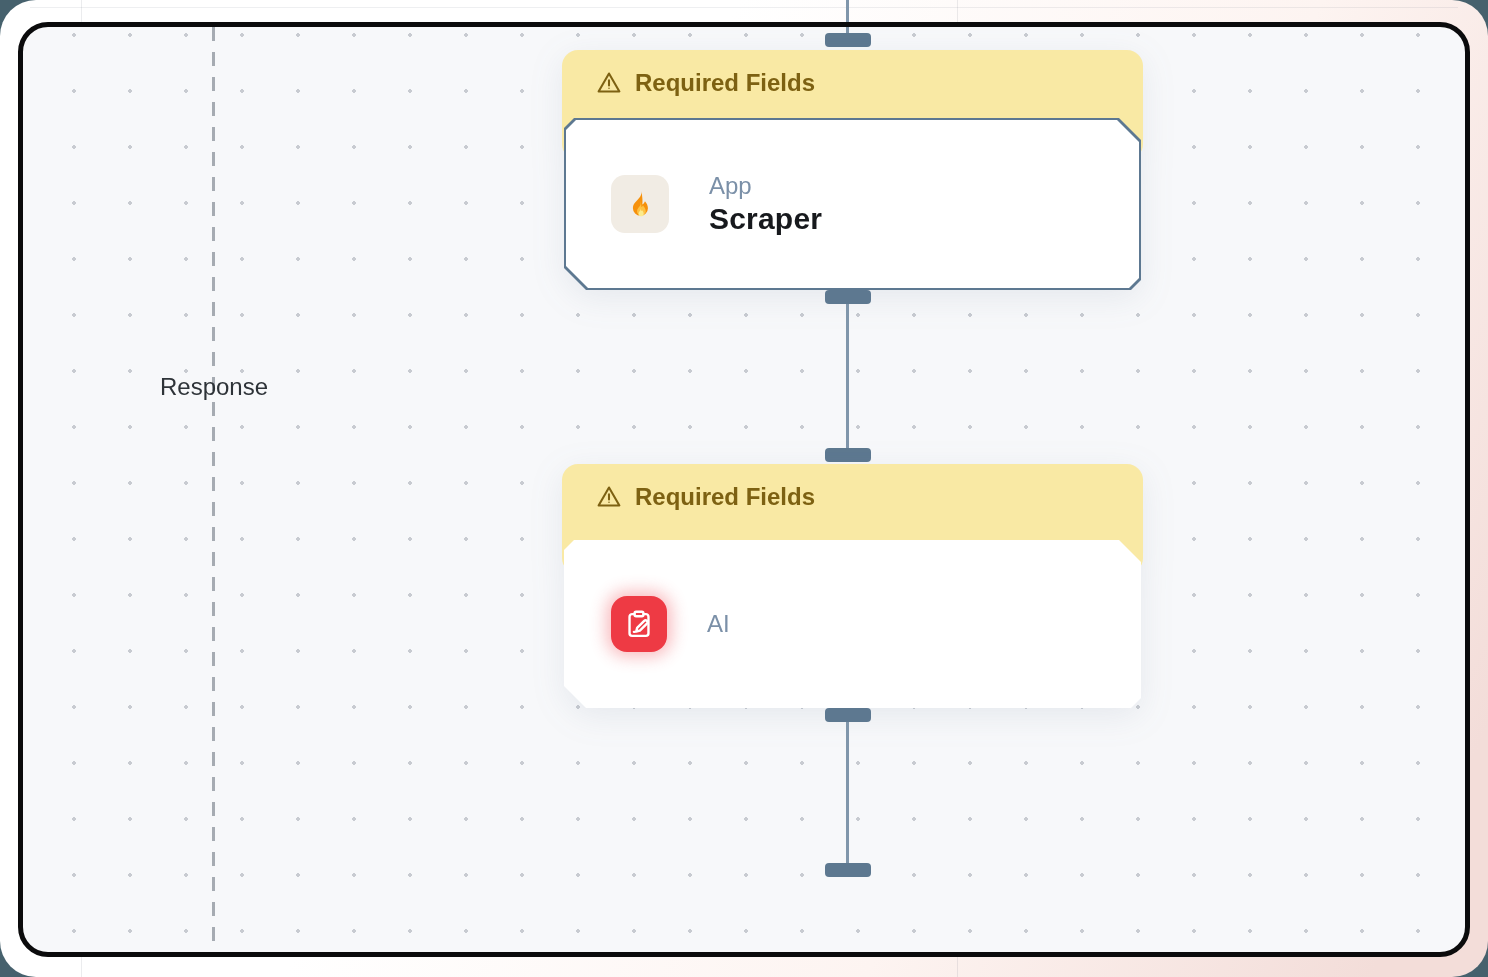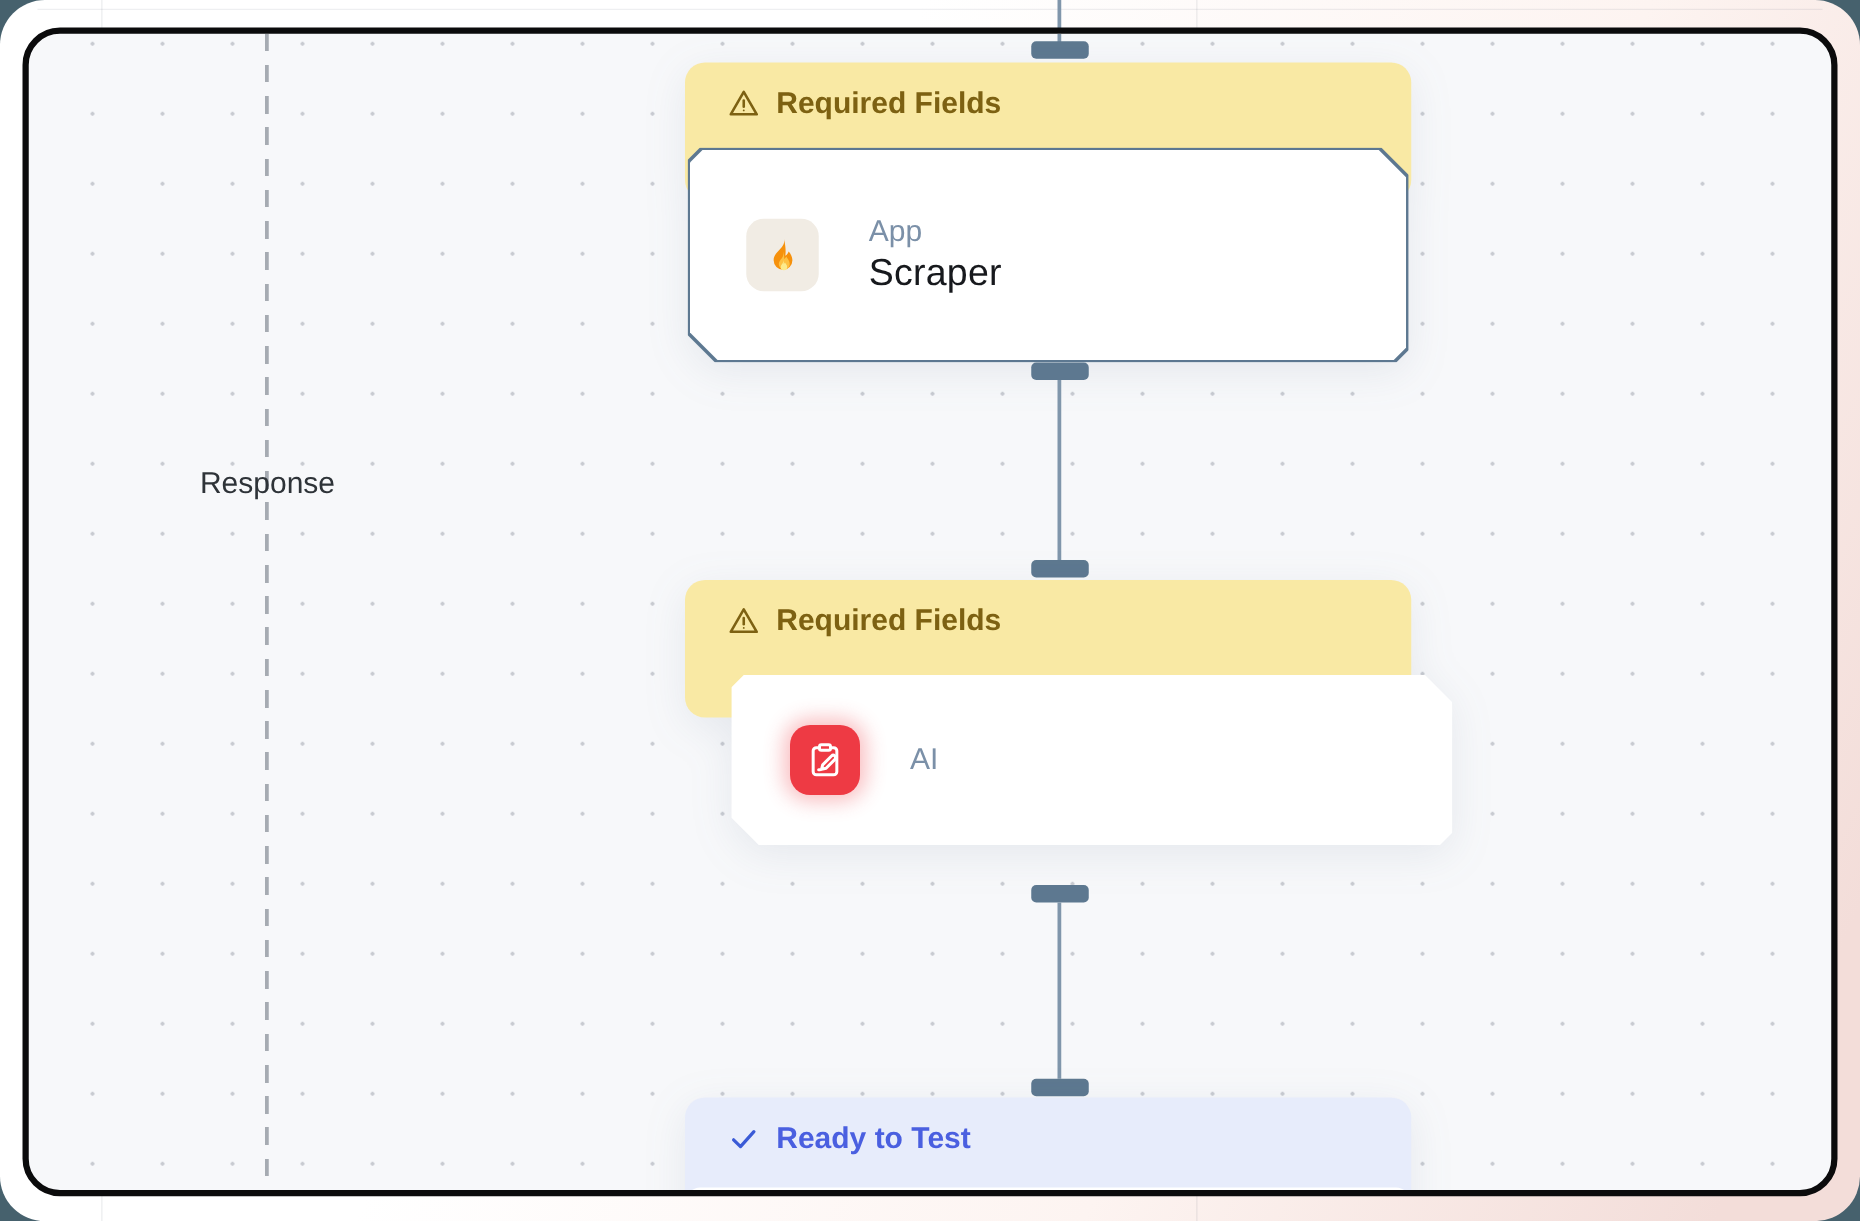--- a/index.html
+++ b/index.html
@@ -57,21 +57,21 @@
   .conn-line {
     position: absolute; left: 823px; width: 3px; background: #8096ab;
   }
   .conn-cap {
     position: absolute; left: 802px; width: 46px; height: 14px;
     background: #5d7890; border-radius: 4px;
   }
 
   
   .node {
-    position: absolute; left: 527px; width: 577px;
+    position: absolute; left: 541px; width: 577px;
     filter: drop-shadow(0 8px 16px rgba(80, 100, 130, 0.10));
   }
   .banner {
     position: absolute; left: -2px; right: -2px; top: 0; height: 110px;
     border-radius: 16px;
     display: flex; align-items: flex-start; gap: 13px;
     padding: 19px 0 0 34px;
     font-size: 24px; font-weight: 600;
   }
   .banner.warning { background: #f9e9a4; color: #7d6112; }
@@ -102,21 +102,21 @@
   }
   .app-icon.fire { background: #f1ece4; }
   .app-icon.ai   {
     width: 56px; height: 56px; border-radius: 16px;
     background: #ee3a44;
     box-shadow: 0 0 16px 5px rgba(238, 58, 68, 0.33);
   }
 
   .texts { display: flex; flex-direction: column; gap: 2px; }
   .category { font-size: 24px; color: #7b90a8; }
-  .title    { font-size: 30px; color: #17191d; font-weight: 400; letter-spacing: 0.2px; }
+  .title    { font-size: 30px; color: #17191d; font-weight: 700; letter-spacing: 0.2px; }
 
   .card-stub {
     position: absolute; top: 72px; left: 0; width: 577px; height: 16px;
     background: #ffffff; border-radius: 10px 10px 0 0;
   }
 </style>
 </head>
 <body>
 
 <div class="page">
@@ -166,42 +166,33 @@
 
   <div class="node" style="top:437px; height:245px;">
     <div class="banner warning">
       <svg class="b-icon" viewBox="0 0 24 24" fill="none" stroke="#7d6112" stroke-width="1.9" stroke-linejoin="round" stroke-linecap="round">
         <path d="M12 3.2 L21.6 19.8 H2.4 Z"></path>
         <line x1="12" y1="9.6" x2="12" y2="14.2"></line>
         <circle cx="12" cy="16.9" r="0.7" fill="#7d6112" stroke="none"></circle>
       </svg>
       <span>Required Fields</span>
     </div>
-    <div class="card-plain card-shape card" style="top:76px; height:136px;margin-left:35px;">
+    <div class="card-plain card-shape card" style="top:76px; height:168px;">
       <div class="app-icon ai">
         <svg width="32" height="32" viewBox="0 0 24 24" fill="none" stroke="#ffffff" stroke-width="1.8" stroke-linecap="round" stroke-linejoin="round">
           <path d="M8.5 4.6 H6.8 a1.9 1.9 0 0 0 -1.9 1.9 V19 a1.9 1.9 0 0 0 1.9 1.9 h10.4 a1.9 1.9 0 0 0 1.9 -1.9 V6.5 a1.9 1.9 0 0 0 -1.9 -1.9 H15.5"></path>
           <rect x="8.7" y="2.8" width="6.6" height="3.4" rx="1.1"></rect>
           <path d="M10.6 14.9 l5.3 -5.3 a1.45 1.45 0 0 1 2.05 2.05 l-5.3 5.3 -2.75 .7 z"></path>
           <line x1="8.2" y1="17.9" x2="8.9" y2="17.9"></line>
         </svg>
       </div>
       <div class="texts">
         <div class="category">AI</div>
       </div>
     </div>
   </div>
 
   <div class="conn-cap" style="top:681px;"></div>
   <div class="conn-line" style="top:695px; height:141px;"></div>
   <div class="conn-cap" style="top:836px;"></div>
 
-  <div class="node" style="top:851px; height:90px;">
-    <div class="banner ready">
-      <svg class="b-icon" viewBox="0 0 24 24" fill="none" stroke="#3b5bd6" stroke-width="2.4" stroke-linecap="round" stroke-linejoin="round">
-        <path d="M4.5 12.8 L9.6 17.8 L19.5 6.8"></path>
-      </svg>
-      <span>Ready to Test</span>
-    </div>
-    <div class="card-stub"></div>
-  </div>
 
 </div>
 
 </body></html>

